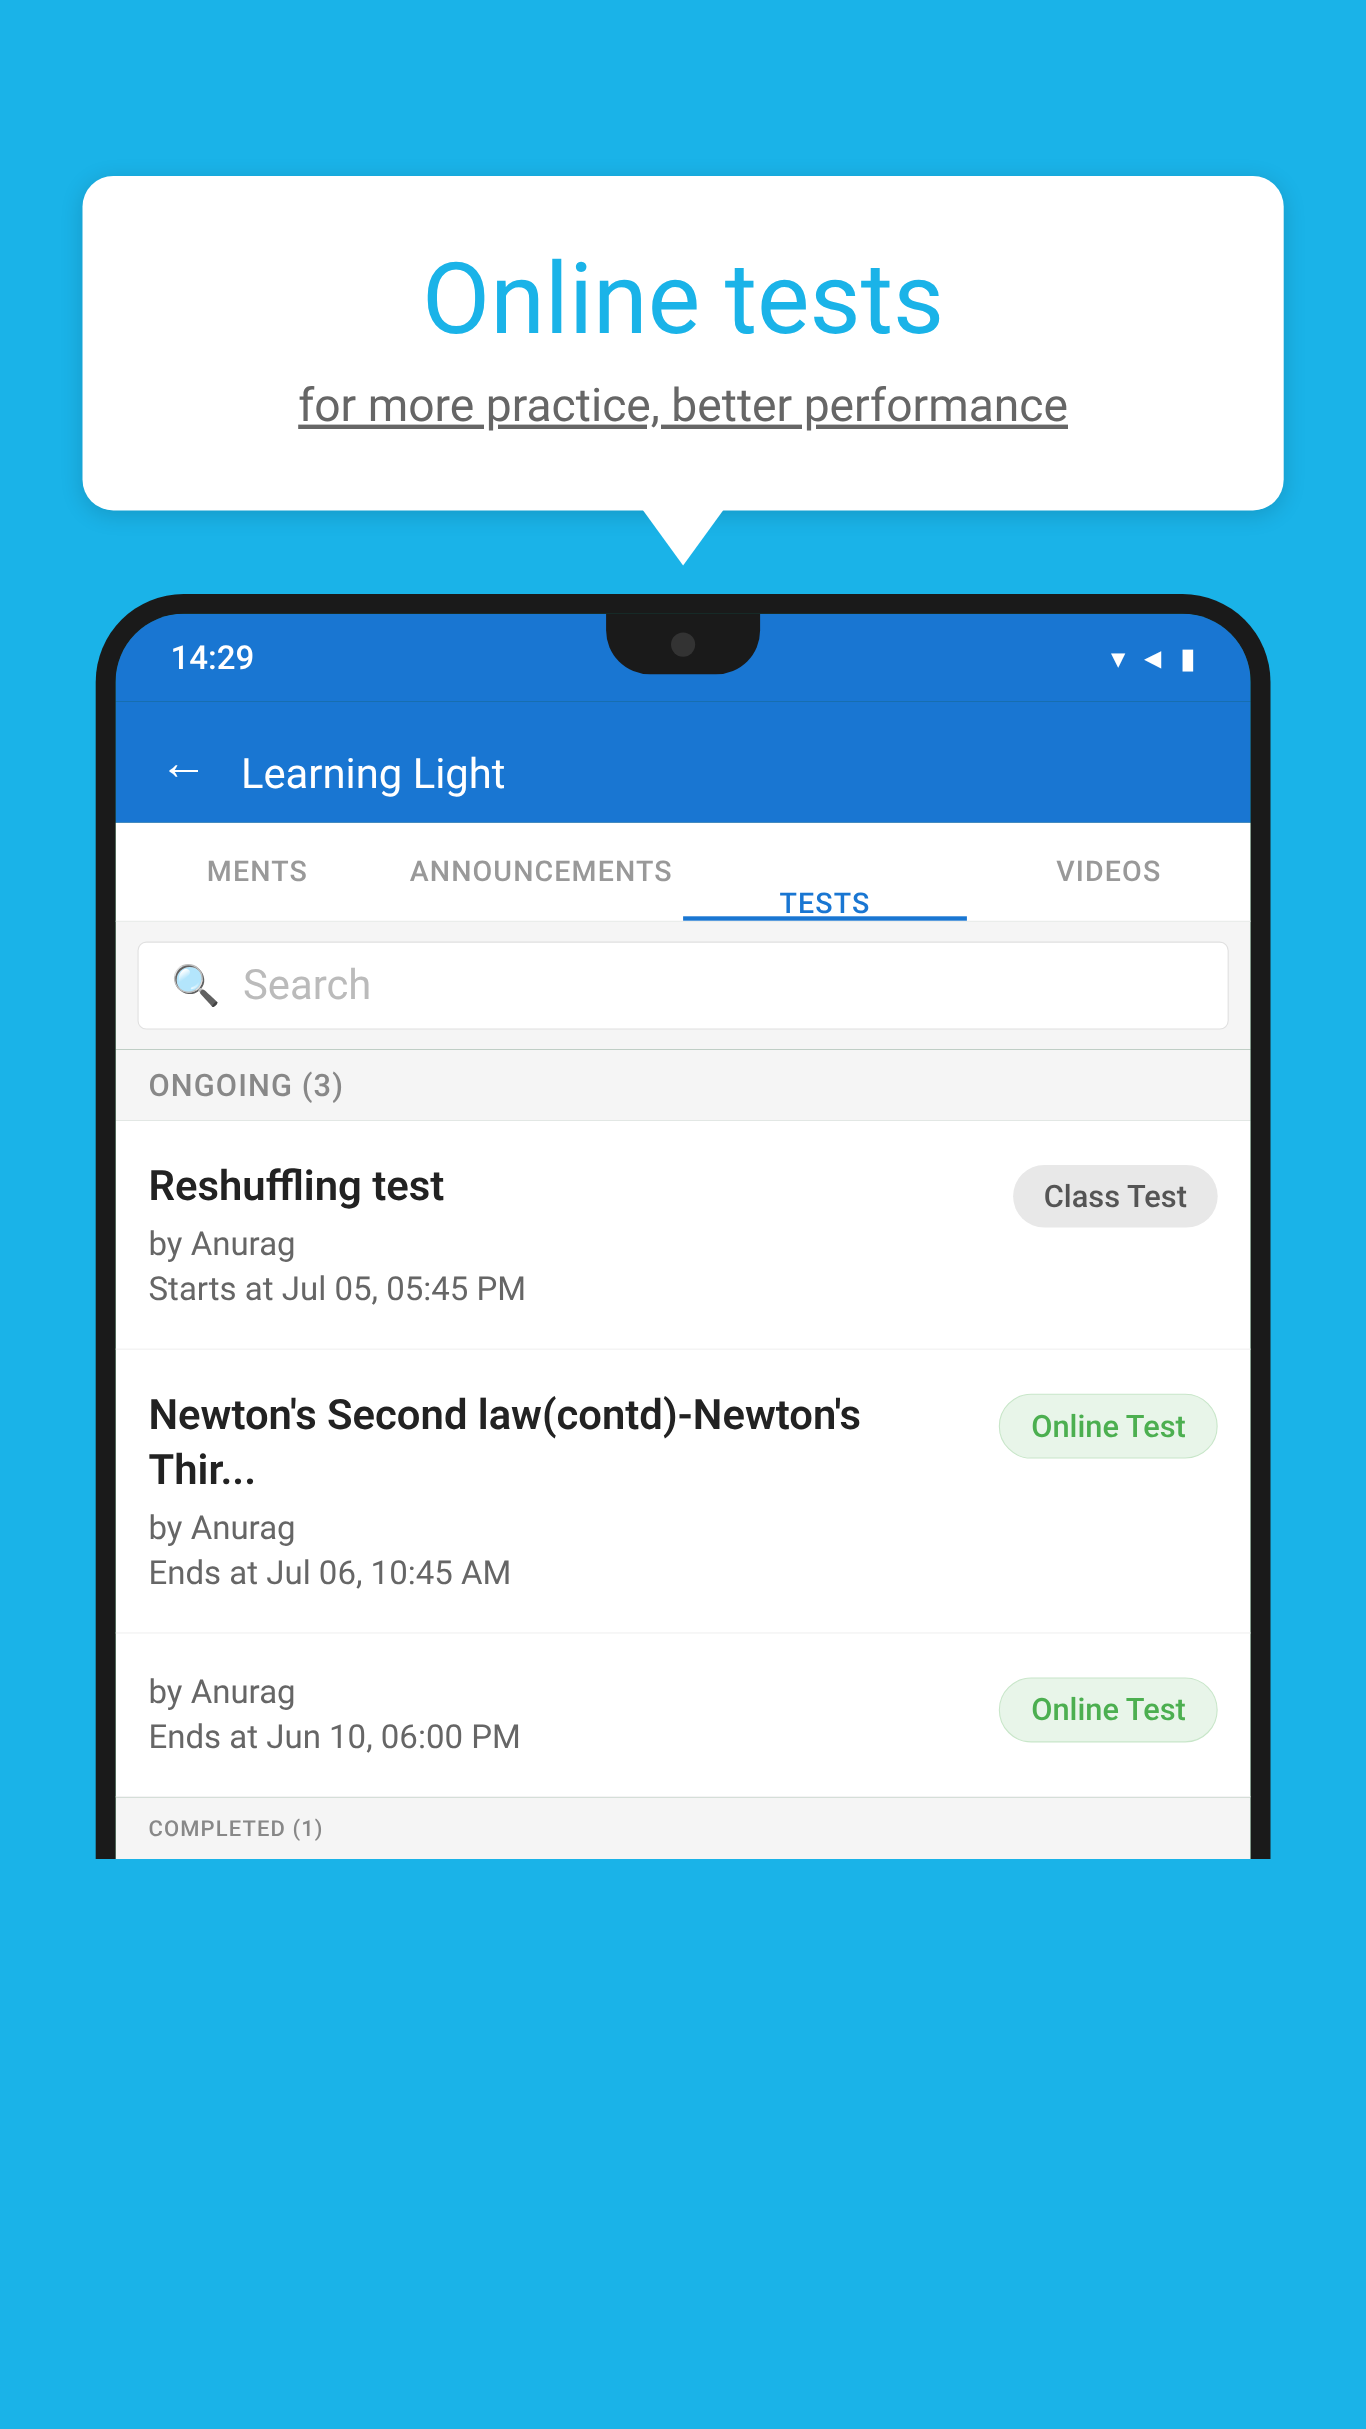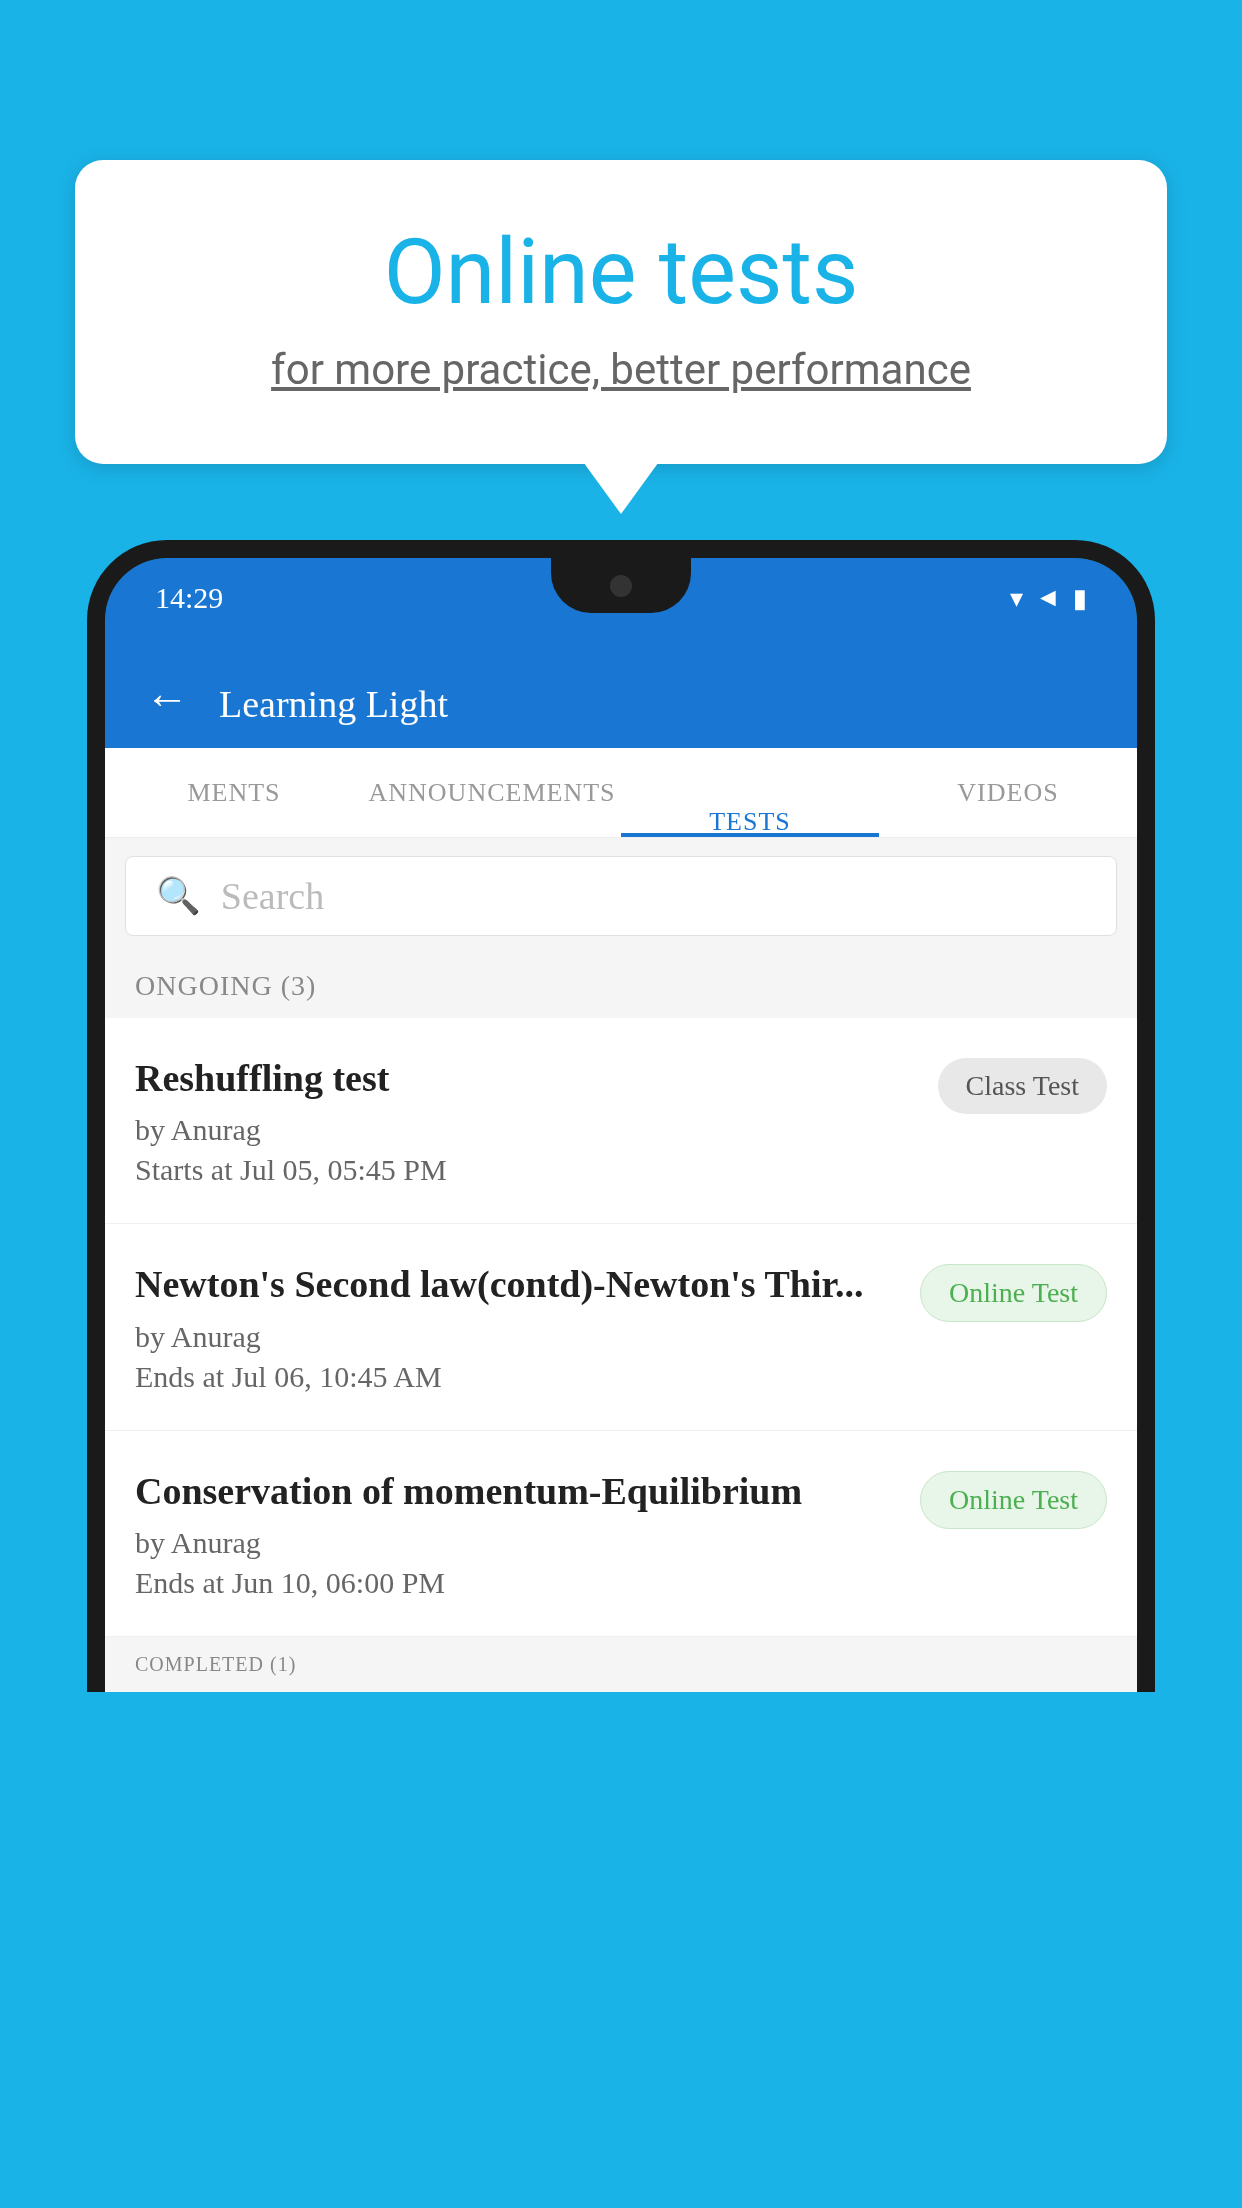--- a/index.html
+++ b/index.html
@@ -276,21 +276,20 @@
       background: #e8f5e9;
       color: #4caf50;
       border: 1px solid #c8e6c9;
     }
 
     
     .phone-inner {
       background: #14532d;
       border-radius: 62px 62px 0 0;
       overflow: hidden;
-      font-family: Liberation Serif, serif;
     }
 
     
     .completed-header {
       background: #f5f5f5;
       padding: 16px 30px;
       font-size: 20px;
       color: #888;
       font-weight: 500;
       letter-spacing: 1px;
@@ -365,21 +364,20 @@
           <div class="test-info">
             <div class="test-name">Newton's Second law(contd)-Newton's Thir...</div>
             <div class="test-author">by Anurag</div>
             <div class="test-time">Ends at  Jul 06, 10:45 AM</div>
           </div>
           <div class="test-badge badge-online">Online Test</div>
         </div>
 
         <div class="test-item">
           <div class="test-info">
-            <div class="test-name">Conservation of momentum-Equilibrium</div>
             <div class="test-author">by Anurag</div>
             <div class="test-time">Ends at  Jun 10, 06:00 PM</div>
           </div>
           <div class="test-badge badge-online">Online Test</div>
         </div>
 
       </div>
 
       <div class="completed-header">COMPLETED (1)</div>
 

